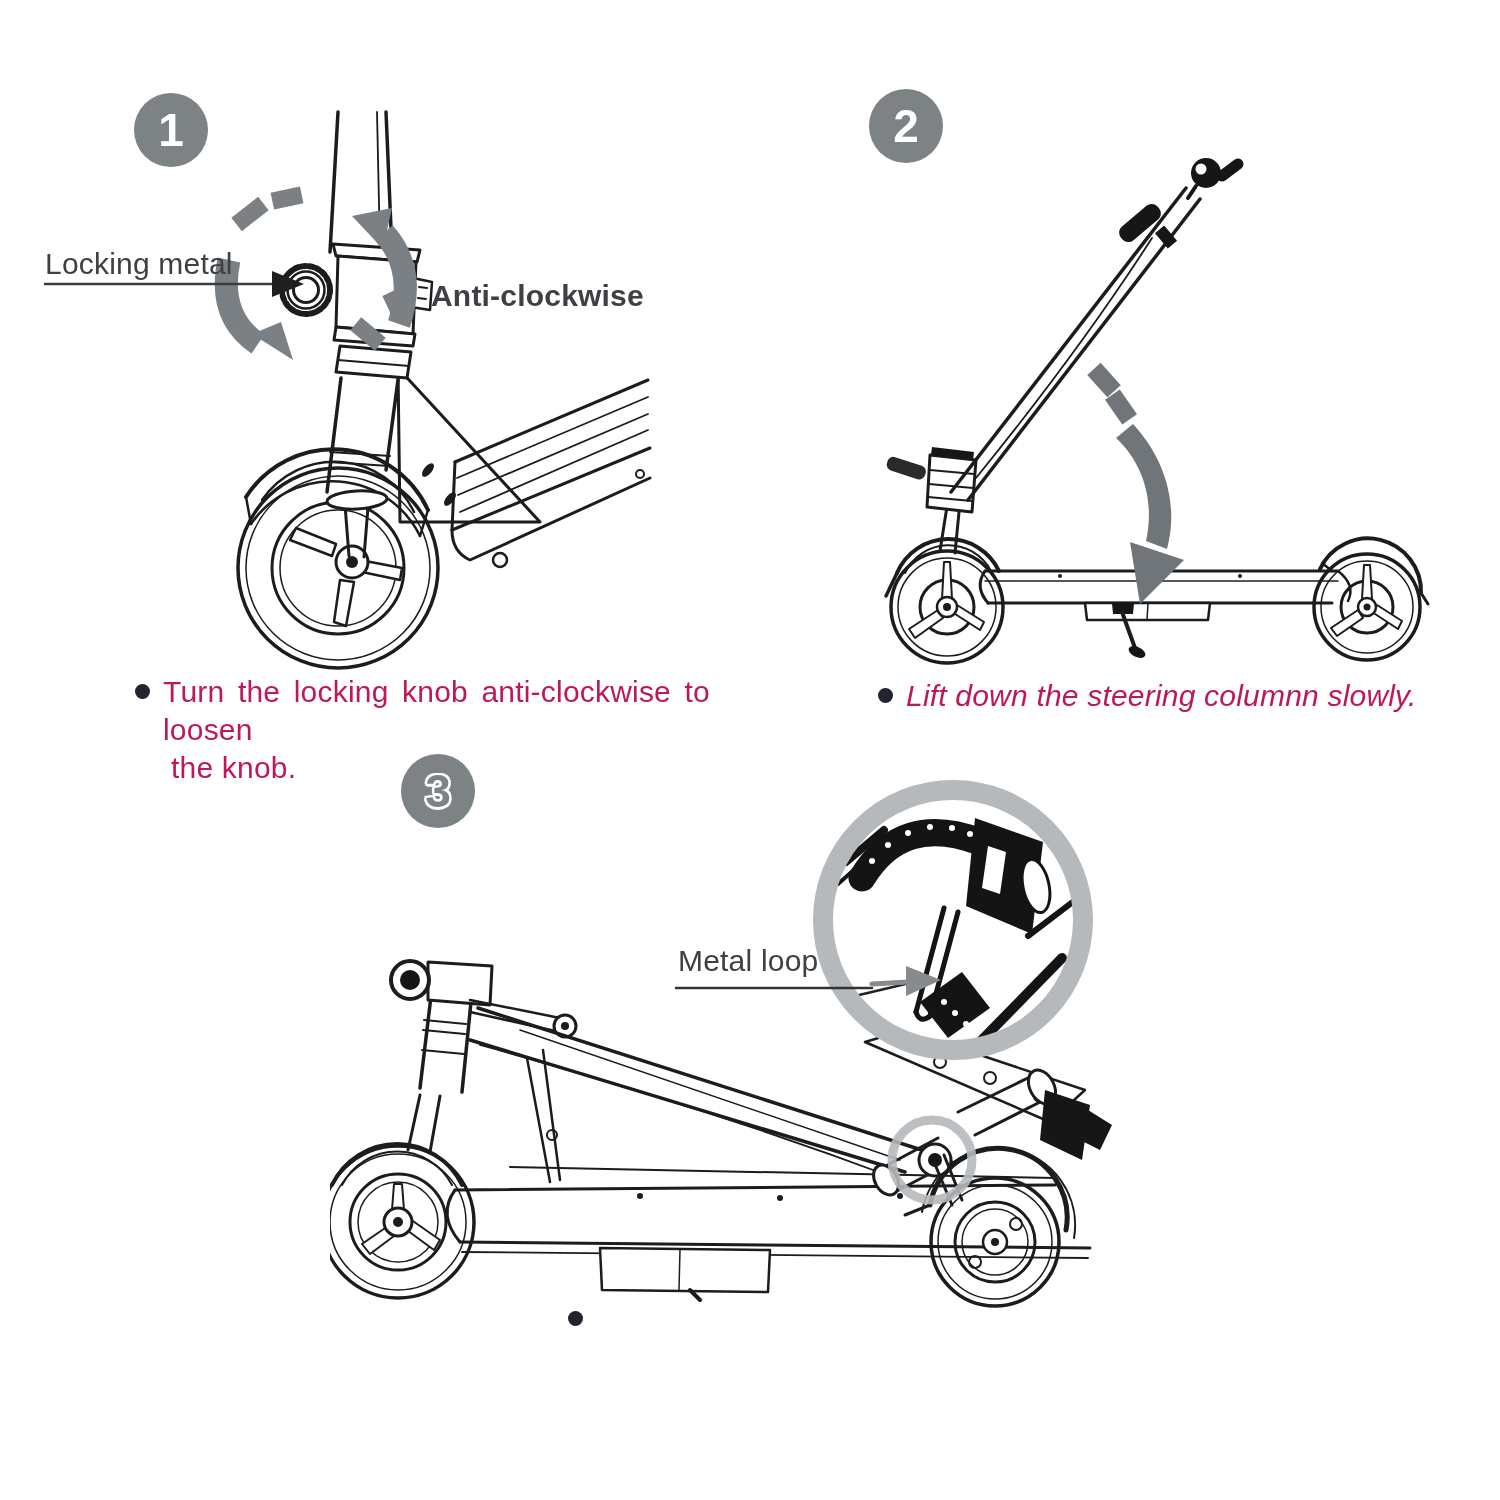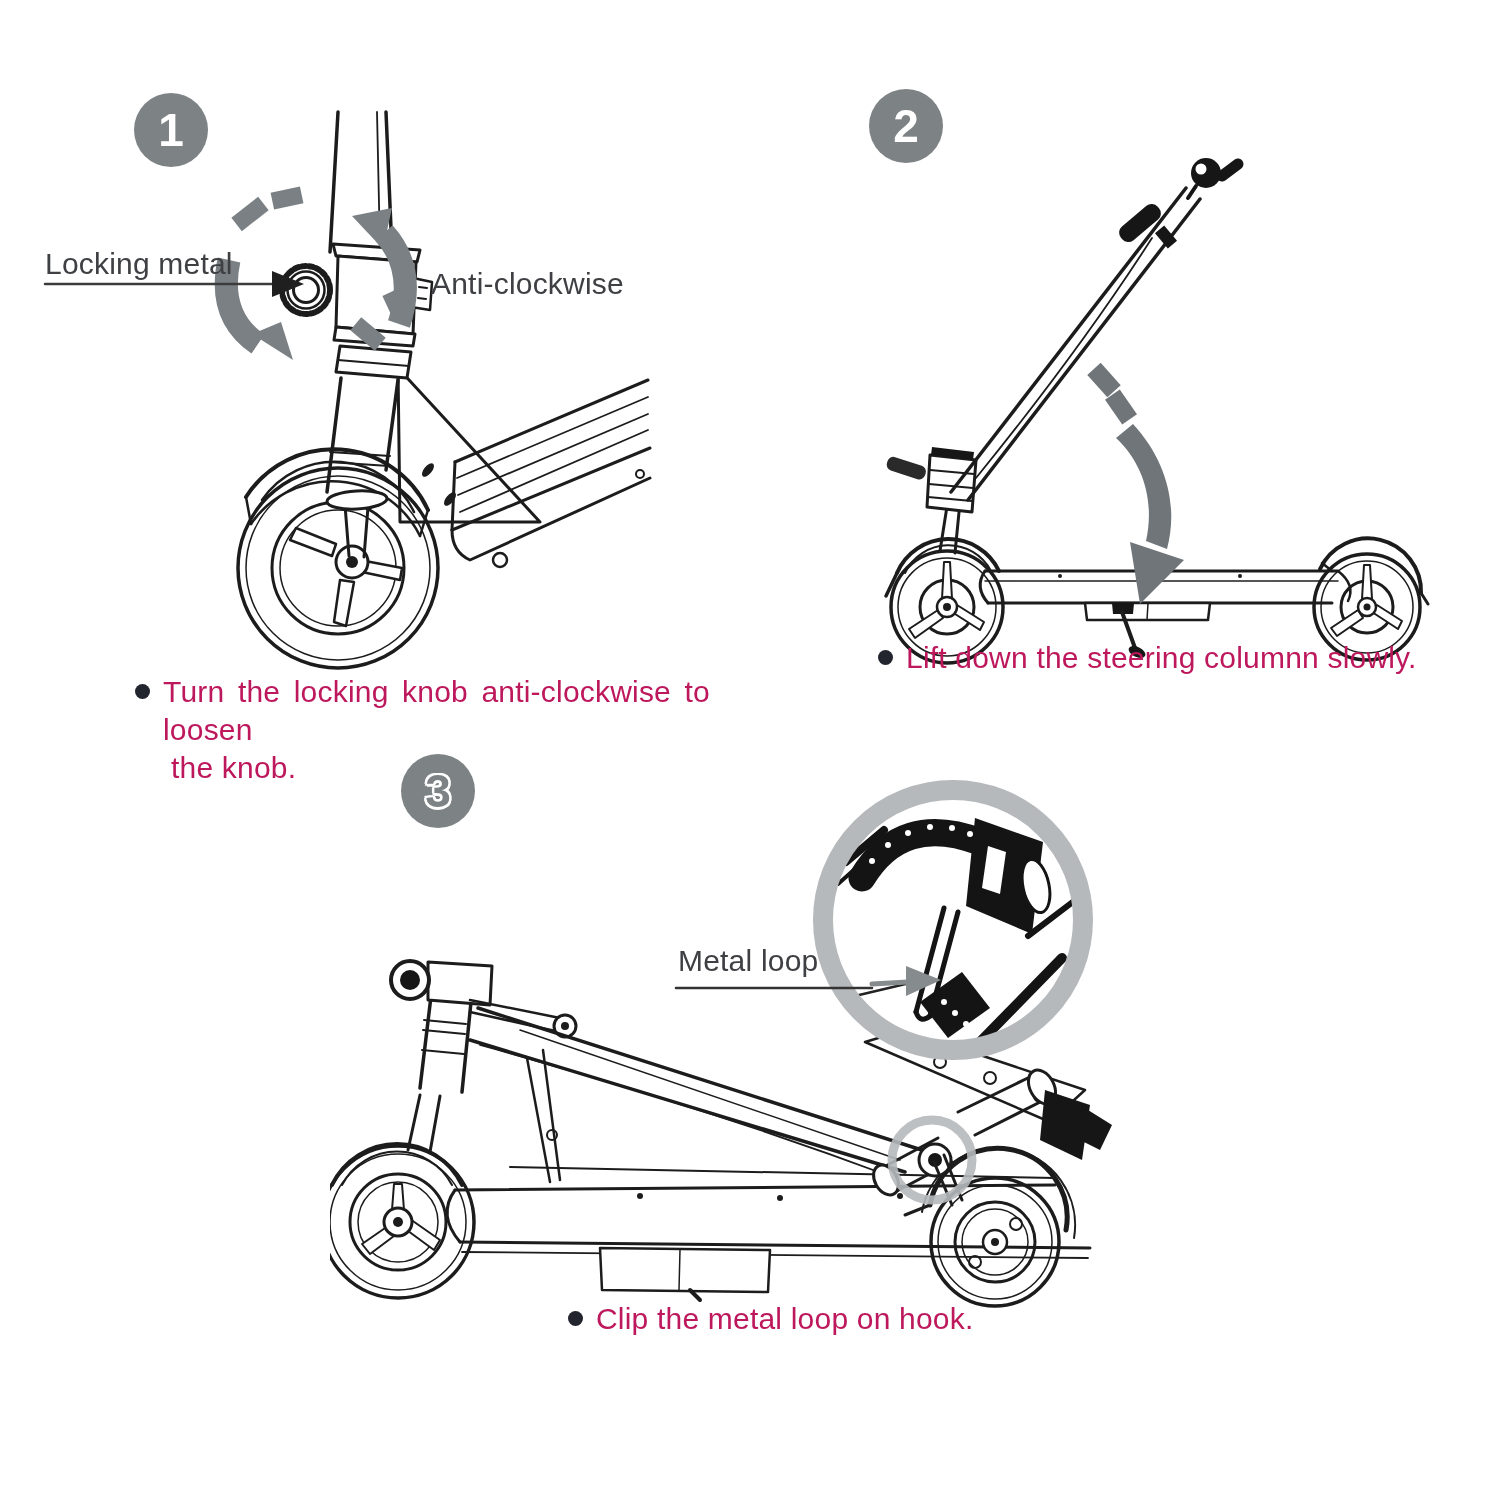--- a/index.html
+++ b/index.html
@@ -121,21 +121,21 @@
       </g>
 
       <g>
         <path d="M45,284 L272,284" stroke="#3c3c3c" stroke-width="2.5"></path>
         <polygon points="272,271 272,297 304,284" fill="#1f1f1f" stroke="none"></polygon>
       </g>
     </g>
   </svg>
 
   <div class="lbl" style="left:45px;top:247px;">Locking metal</div>
-  <div class="lbl" style="left:431px;top:267px;">Anti-clockwise</div>
+  <div class="lbl" style="left:431px;top:279px;font-weight:bold;">Anti-clockwise</div>
 
   <div class="caption" style="left:133px;top:673px;width:640px;">
     <span class="bullet"></span>
     <span class="spread">Turn the locking knob anti-clockwise to loosen</span><br>
     <span style="padding-left:8px;">the knob.</span>
   </div>
 
   <div class="badge" style="left:869px;top:89px;">
     <span>2</span>
   </div>
@@ -209,21 +209,21 @@
 
       <g fill="#6f7578" stroke="none">
         <rect x="-15" y="-9" width="30" height="18" transform="translate(1104,380) rotate(48)"></rect>
         <rect x="-15" y="-9" width="30" height="18" transform="translate(1121,407) rotate(55)"></rect>
         <path d="M1133,424 C1168,462 1178,508 1167,549 L1146,541 C1154,505 1146,466 1116,438 Z"></path>
         <polygon points="1130,542 1184,560 1140,604"></polygon>
       </g>
     </g>
   </svg>
 
-  <div class="caption" style="left:876px;top:639px;width:560px;">
+  <div class="caption" style="left:876px;top:677px;width:560px;font-style:italic;">
     <span class="bullet"></span>
     <span>Lift down the steering columnn slowly.</span>
   </div>
 
   <div class="badge outline" style="left:401px;top:754px;">
     <span>3</span>
   </div>
 
   <svg style="left:330px;top:755px;" width="800" height="560" viewBox="330 755 800 560">
     <defs>
@@ -348,16 +348,15 @@
         <path d="M872,984 L908,982" stroke="#868b8d" stroke-width="5"></path>
         <polygon points="906,966 906,996 941,980" fill="#868b8d" stroke="none"></polygon>
       </g>
     </g>
   </svg>
 
   <div class="lbl" style="left:678px;top:944px;">Metal loop</div>
 
   <div class="caption" style="left:566px;top:1300px;width:450px;">
     <span class="bullet"></span>
-    <span>Clip the metal loop on hook.</span>
   </div>
 
 </div>
 
 </body></html>

